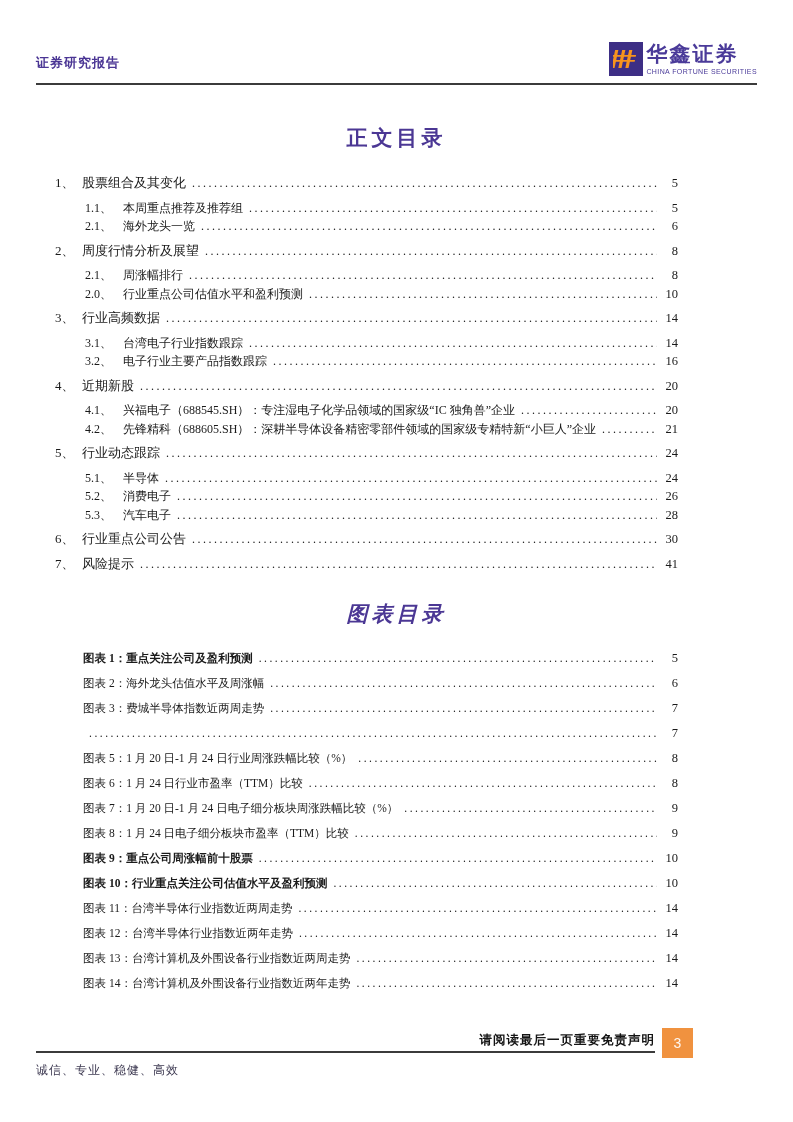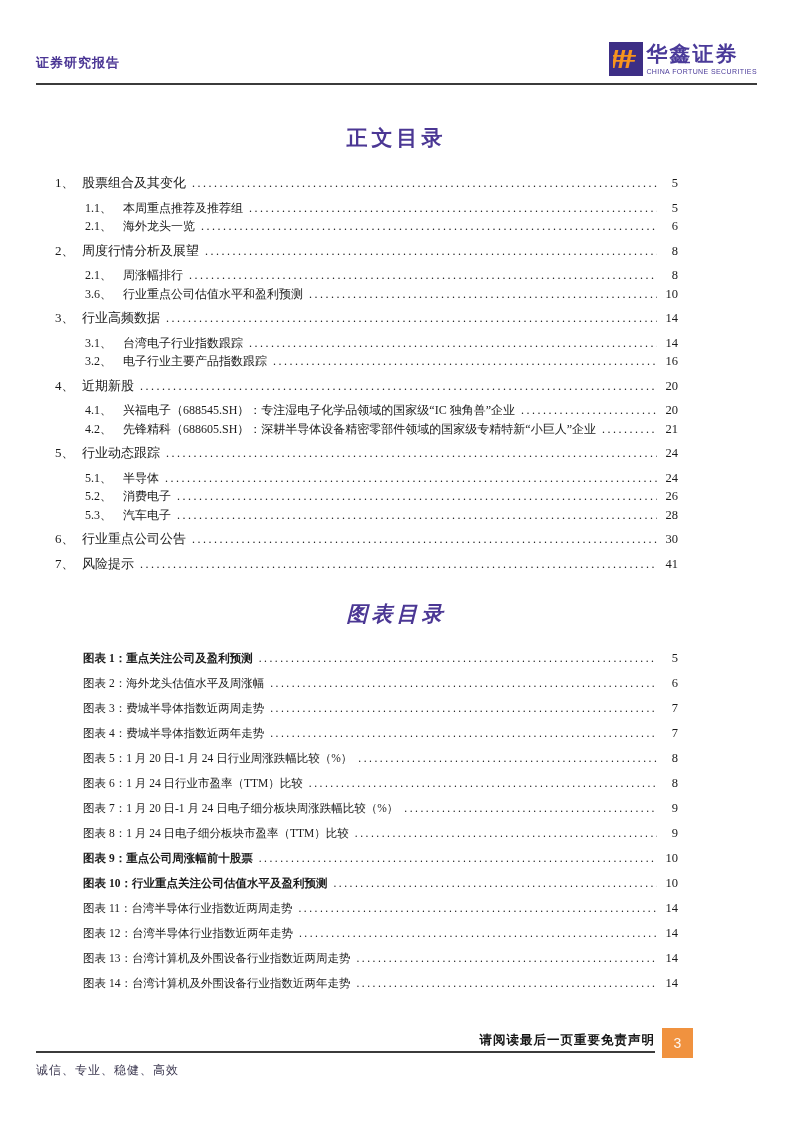--- a/index.html
+++ b/index.html
@@ -207,21 +207,21 @@
         <span class="leader"></span>
         <span class="pageno">8</span>
       </div>
       <div class="row l2 gap">
         <span class="num">2.1、</span>
         <span class="label">周涨幅排行</span>
         <span class="leader"></span>
         <span class="pageno">8</span>
       </div>
       <div class="row l2">
-        <span class="num">3.6、</span>
+        <span class="num">2.0、</span>
         <span class="label">行业重点公司估值水平和盈利预测</span>
         <span class="leader"></span>
         <span class="pageno">10</span>
       </div>
       <div class="row l1 gap">
         <span class="num">3、</span>
         <span class="label">行业高频数据</span>
         <span class="leader"></span>
         <span class="pageno">14</span>
       </div>
@@ -304,21 +304,20 @@
         <span class="flabel">图表 2：海外龙头估值水平及周涨幅</span>
         <span class="leader"></span>
         <span class="pageno">6</span>
       </div>
       <div class="row">
         <span class="flabel">图表 3：费城半导体指数近两周走势</span>
         <span class="leader"></span>
         <span class="pageno">7</span>
       </div>
       <div class="row">
-        <span class="flabel">图表 4：费城半导体指数近两年走势</span>
         <span class="leader"></span>
         <span class="pageno">7</span>
       </div>
       <div class="row">
         <span class="flabel">图表 5：1 月 20 日-1 月 24 日行业周涨跌幅比较（%）</span>
         <span class="leader"></span>
         <span class="pageno">8</span>
       </div>
       <div class="row">
         <span class="flabel">图表 6：1 月 24 日行业市盈率（TTM）比较</span>

